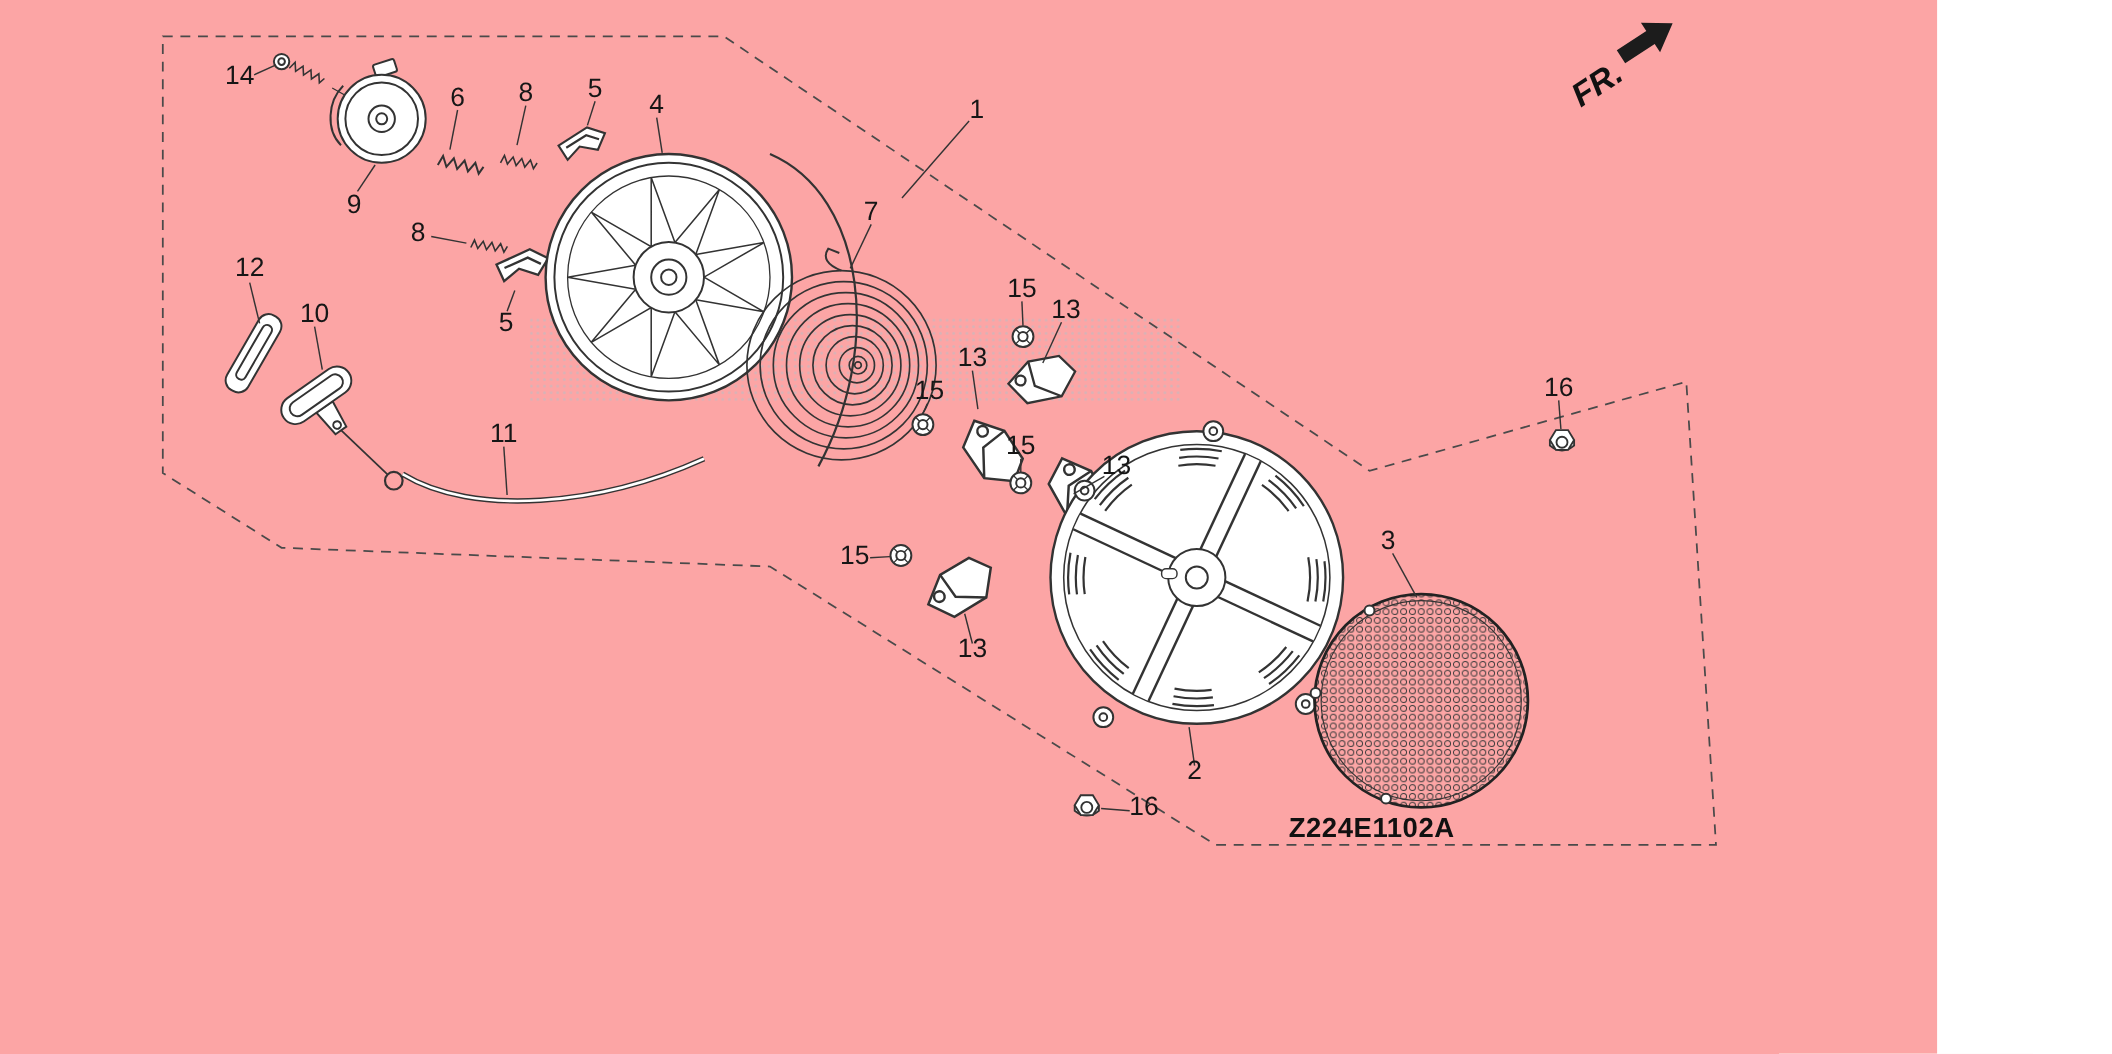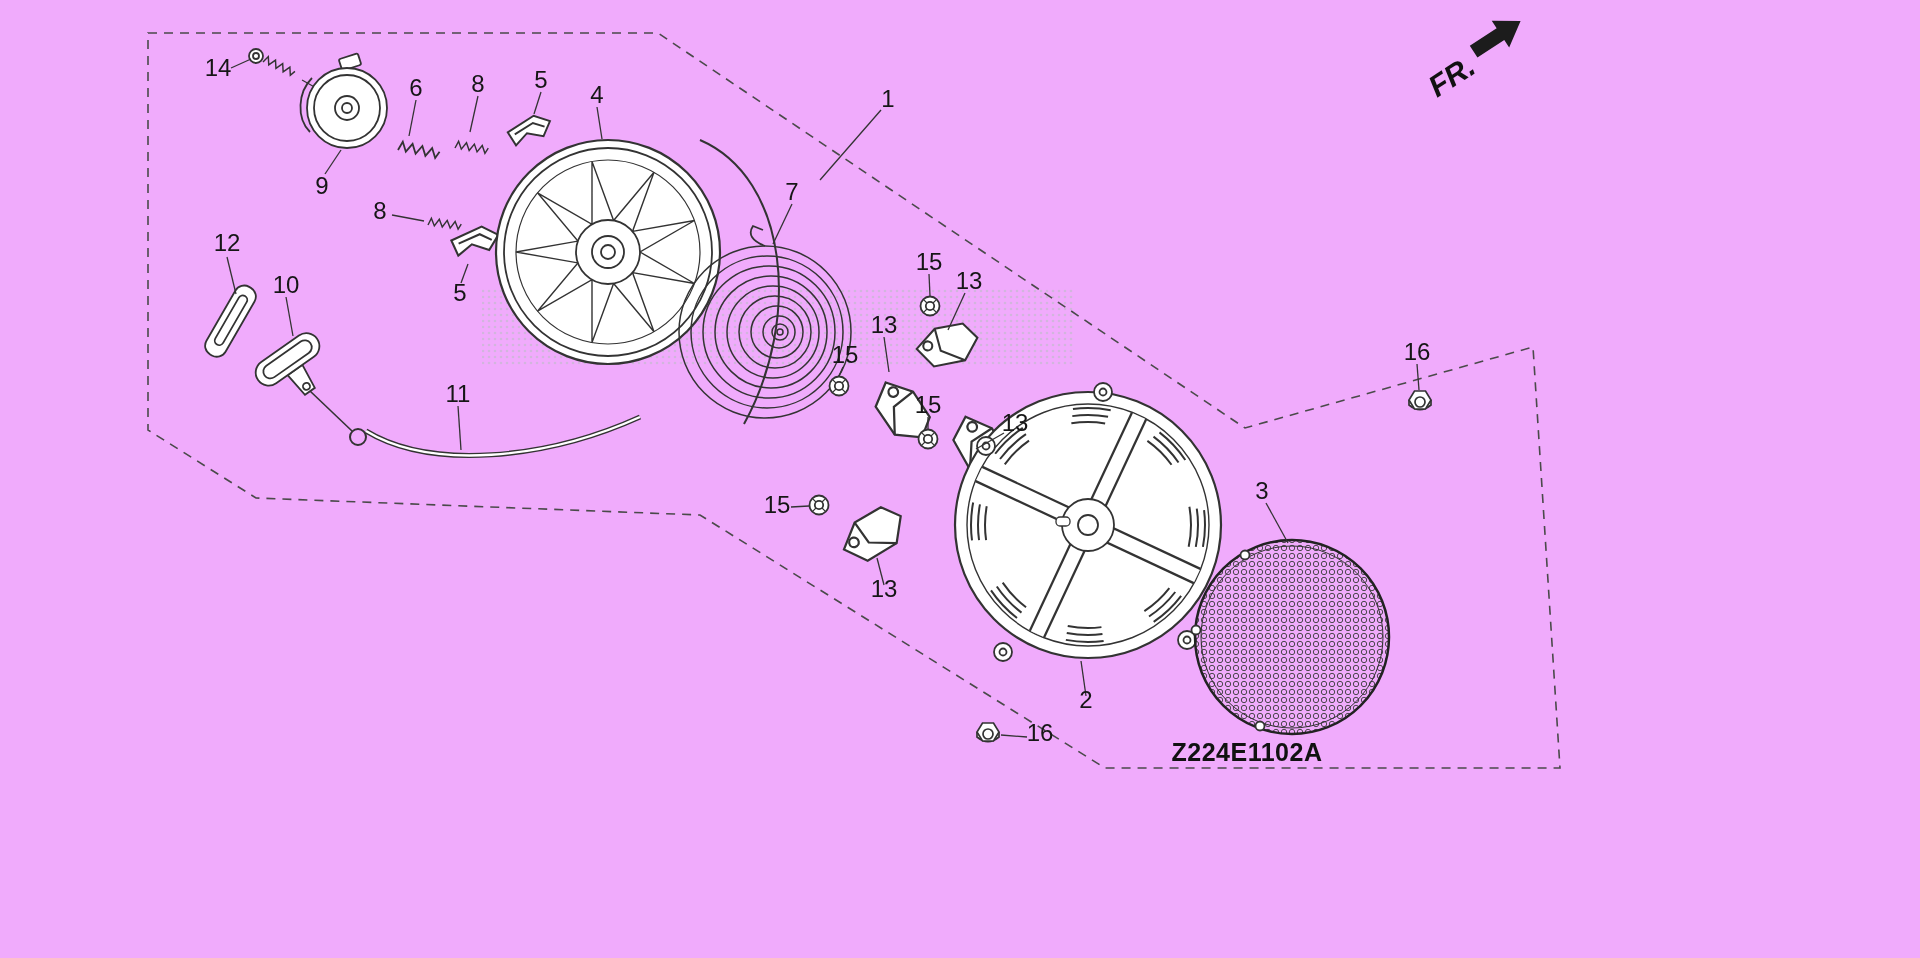--- a/index.html
+++ b/index.html
@@ -1,16 +1,16 @@
 <!DOCTYPE html>
 <html><head>
 <meta charset="utf-8">
 <style>
   html,body{margin:0;padding:0;background:#ffffff;}
-  .stage{position:relative;width:1920px;height:958px;background:#f0abfc;overflow:hidden;
+  .stage{position:relative;width:1761px;height:958px;background:#fca5a5;overflow:hidden;
          font-family:"Liberation Sans",sans-serif;}
   svg{display:block;}
   .co{font-family:"Liberation Sans",sans-serif;font-size:24px;fill:#161616;text-anchor:middle;}
   .code{font-family:"Liberation Sans",sans-serif;font-weight:bold;font-size:25px;fill:#111;
         letter-spacing:.5px;text-anchor:middle;}
   .fr{font-family:"Liberation Sans",sans-serif;font-weight:bold;font-style:italic;
       font-size:30px;fill:#111;}
   .border{fill:none;stroke:#4a4a4a;stroke-width:1.6;stroke-dasharray:9 7;}
   .leader{stroke:#333;stroke-width:1.3;}
 </style>

